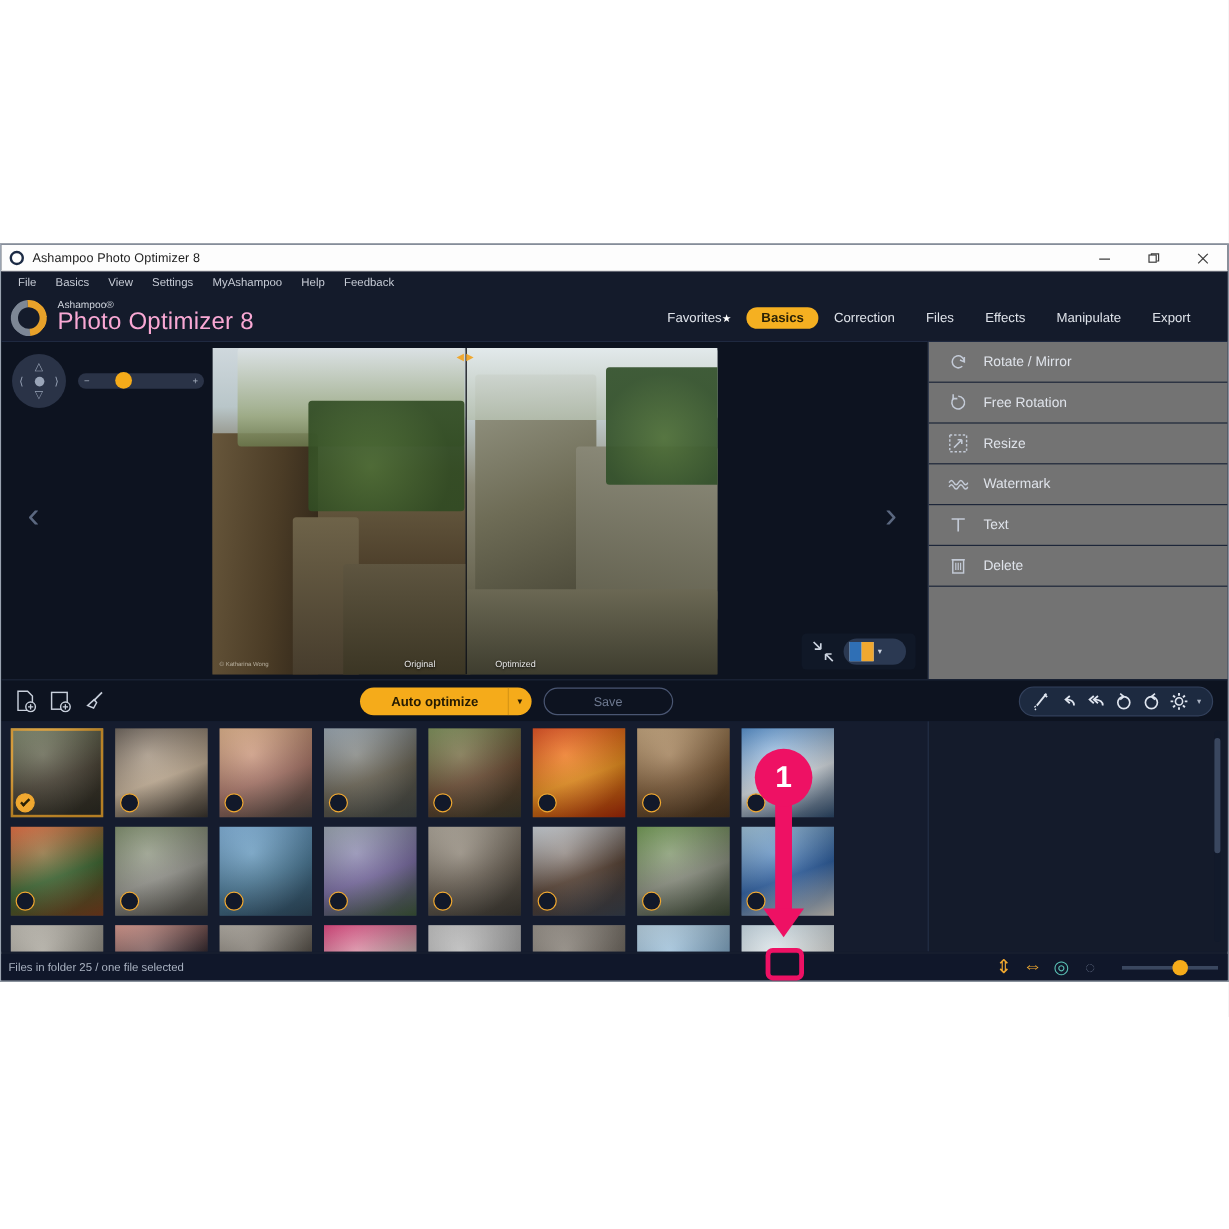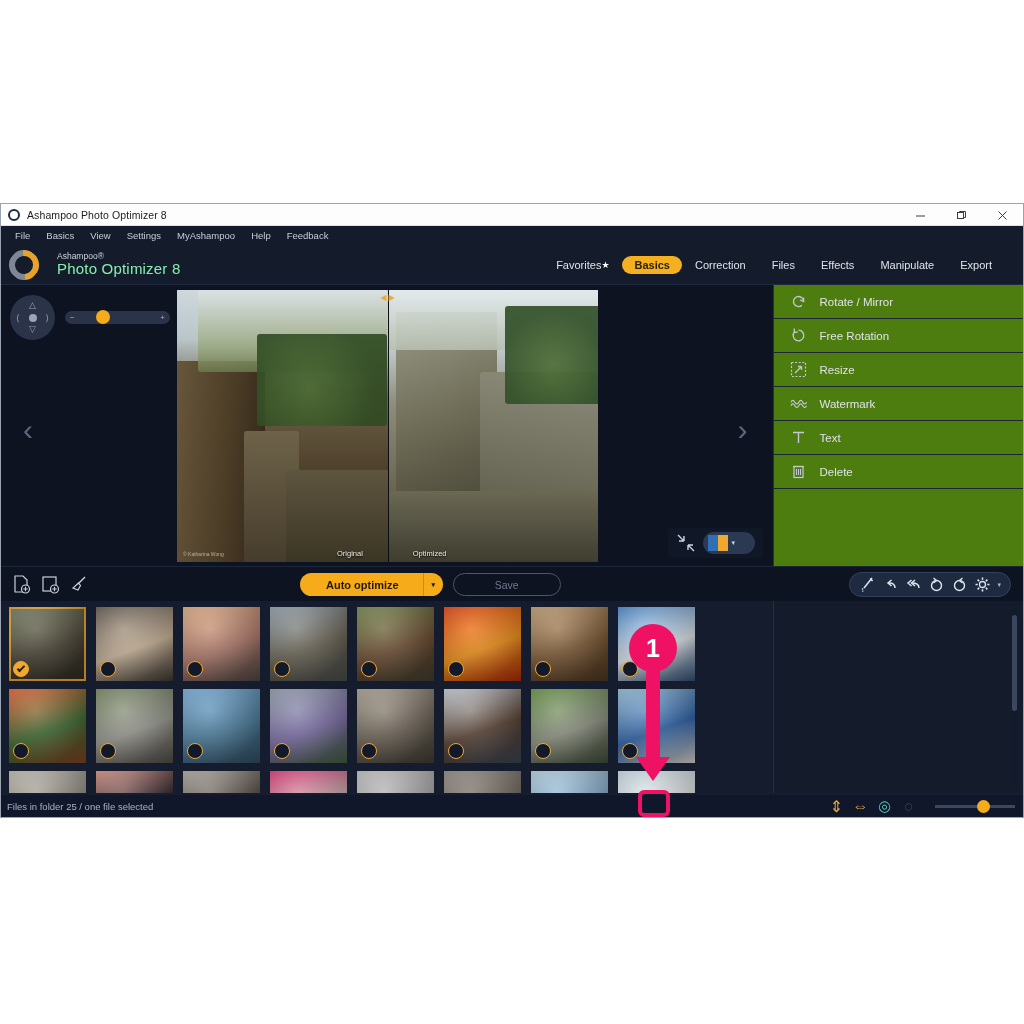--- a/index.html
+++ b/index.html
@@ -33,37 +33,37 @@
 
   
   .brandbar { height:39px; background:#141b2b; display:flex; align-items:center;
               position:relative; }
   .brand-logo { margin-left:8px; width:30px; height:30px; position:relative; }
   .brand-logo .ring {
     position:absolute; inset:0; border-radius:50%;
     border:6px solid #e8a22a; border-left-color:#7d8795; border-bottom-color:#7d8795;
     transform:rotate(40deg);
   }
-  .brand-text { margin-left:18px; line-height:1.05; }
+  .brand-text { margin-left:9px; line-height:1.05; }
   .brand-sup { font-size:8.5px; color:#cfd4dd; }
-  .brand-main { font-size:15px; color:#86efac; letter-spacing:.2px; }
+  .brand-main { font-size:20px; color:#f9a8d4; letter-spacing:.2px; }
 
   .topnav { position:absolute; right:18px; top:0; height:39px;
             display:flex; align-items:center; gap:0px; }
   .topnav a { font-size:11px; color:#dfe3ea; padding:0 13px; white-space:nowrap;
               text-decoration:none; display:flex; align-items:center; gap:0;}
   .topnav a.active { background:#f5b021; color:#2a2105; font-weight:bold;
                      border-radius:11px; padding:3px 12px; }
   .star { color:#ffffff; font-size:9px; }
 
   
   .body-row { display:flex; height:282px; }
   .editor { position:relative; width:774px; height:282px; background:#0d1320;
             border-top:1px solid #1f2940; }
-  .sidepanel { width:250px; height:282px; background:#4d7c0f;
+  .sidepanel { width:250px; height:282px; background:#737373;
                border-left:1px solid #253048; border-top:1px solid #1f2940; }
 
   
   .navpad { position:absolute; left:9px; top:10px; width:45px; height:45px;
             border-radius:50%; background:#2a3347; }
   .navpad .dot { position:absolute; left:50%; top:50%; width:8px; height:8px;
                  margin:-4px 0 0 -4px; border-radius:50%; background:#9aa5b8; }
   .navpad .ch { position:absolute; color:#9aa5b8; font-size:9px; line-height:1; }
   .navpad .up   { left:50%; top:6px;  transform:translateX(-50%); }
   .navpad .down { left:50%; bottom:6px; transform:translateX(-50%); }

